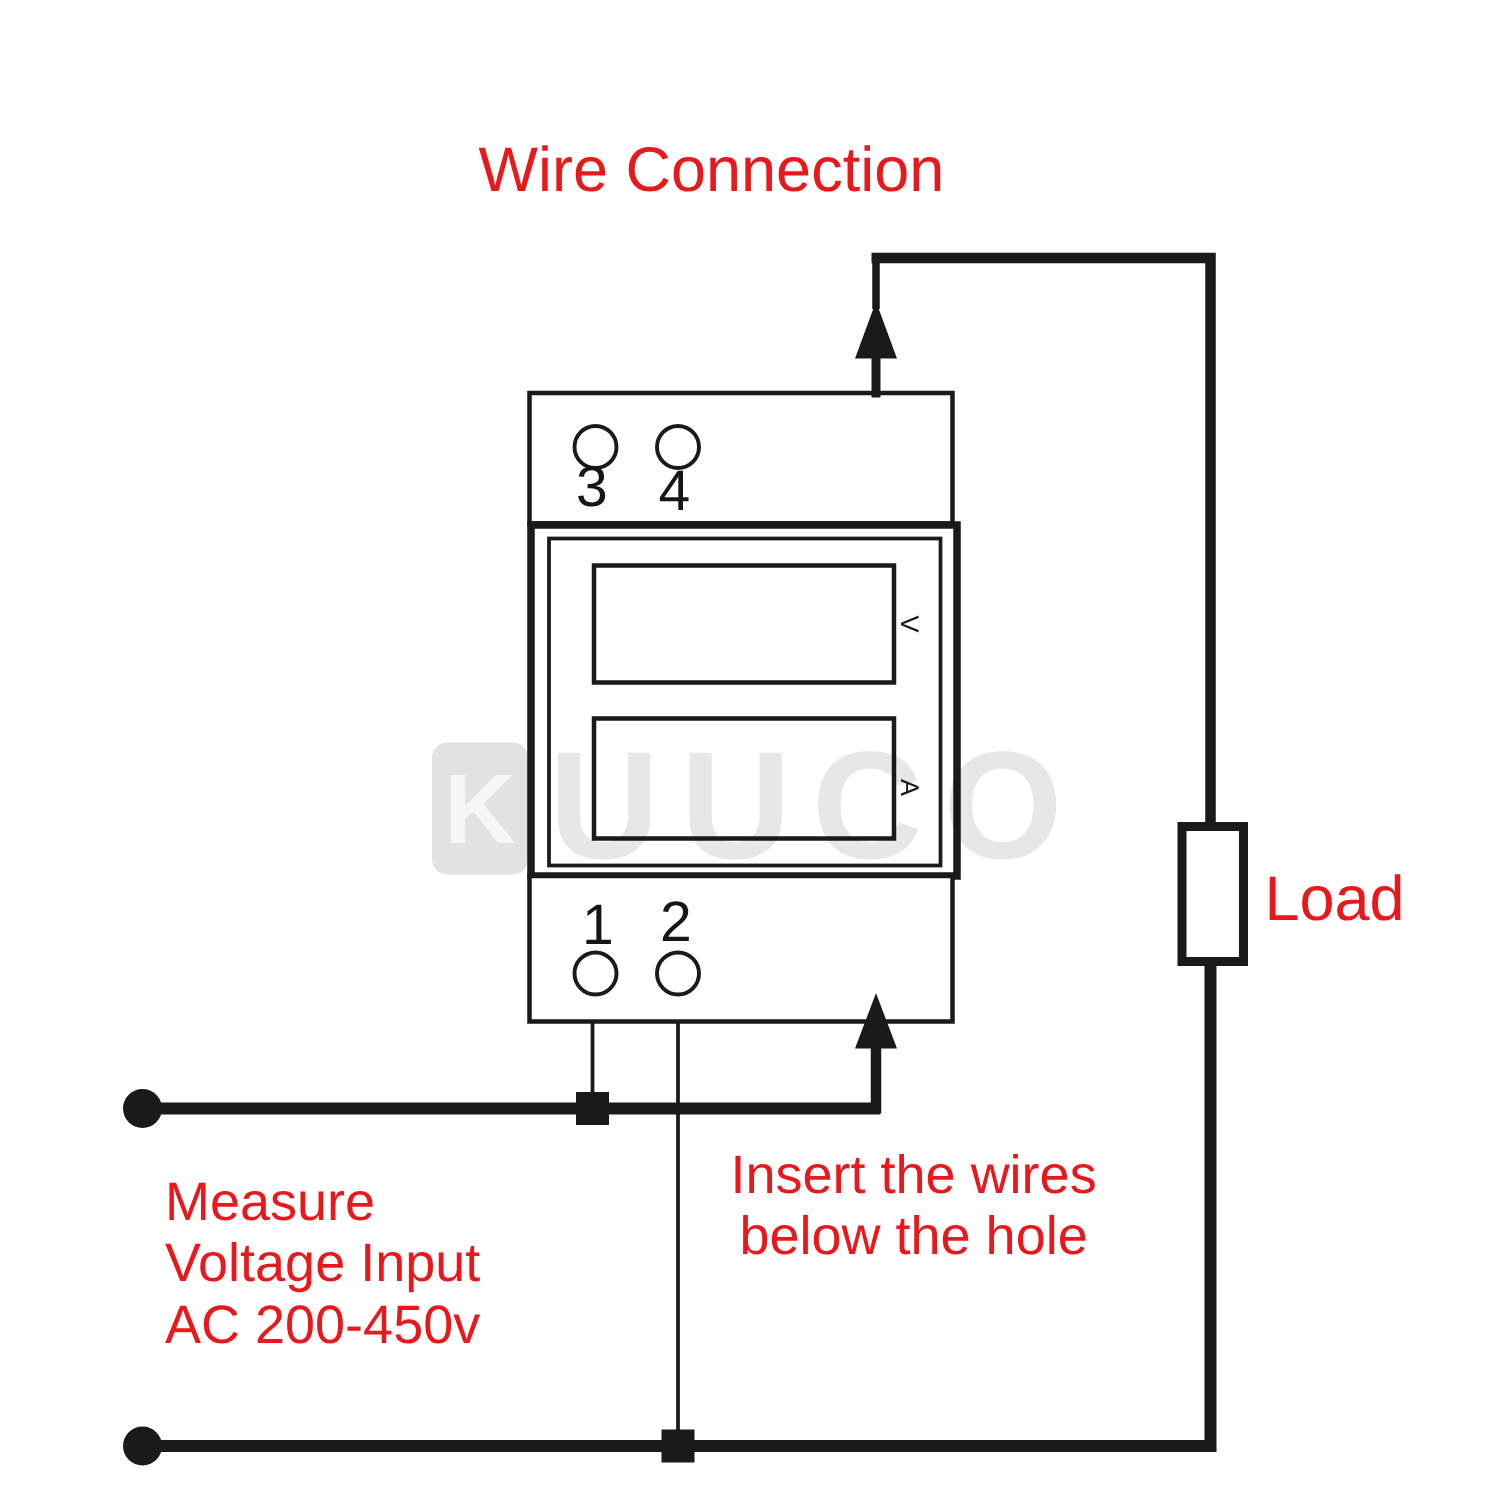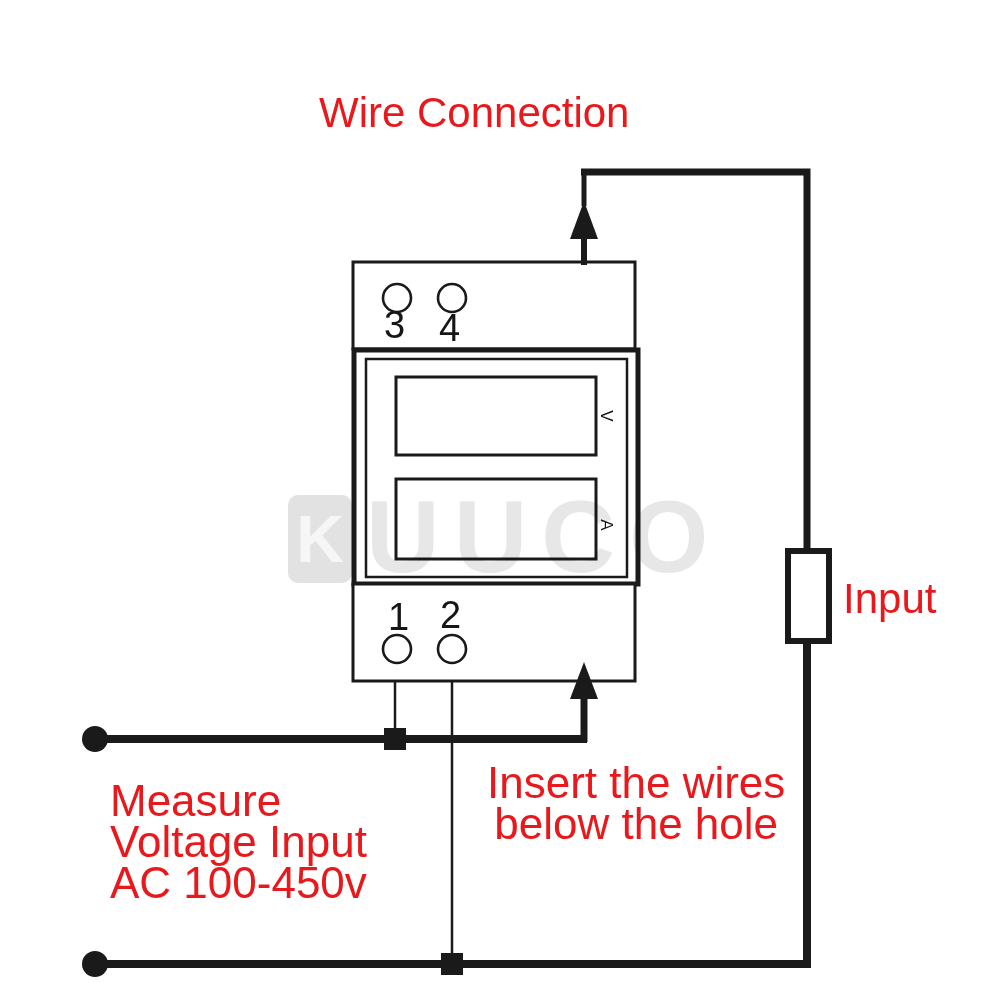--- a/index.html
+++ b/index.html
@@ -5,21 +5,21 @@
   html,body{margin:0;padding:0;background:#ffffff;}
   #canvas{
     position:relative;width:999px;height:999px;background:#ffffff;overflow:hidden;
     font-family:Liberation Sans, sans-serif;
     margin-top:36px;
   }
   .abs{position:absolute;}
   .red{color:#e8191c;}
   #title{left:319px;top:54px;font-size:42px;line-height:1.1;z-index:4;}
   #load-label{left:843px;top:540px;font-size:42px;line-height:1.1;z-index:4;}
-  .note{font-size:44px;line-height:41px;z-index:4;}
+  .note{font-size:36px;line-height:41px;z-index:4;}
   #measure-note{left:110px;top:744px;}
   #insert-note{left:487px;top:726px;text-align:center;}
   .terminal-digit{font-size:38px;line-height:1;color:#161616;z-index:4;}
   .unit{font-size:17px;line-height:1;color:#161616;transform:rotate(90deg);z-index:4;letter-spacing:1px;}
   #diagram-svg{left:0;top:0;z-index:2;}
   
   #watermark{
     left:288px;top:455px;height:96px;display:flex;align-items:center;
     z-index:3;mix-blend-mode:multiply;pointer-events:none;
   }
@@ -81,25 +81,25 @@
   </svg>
 
   <div class="abs terminal-digit" style="left:384px;top:270px;">3</div>
   <div class="abs terminal-digit" style="left:439px;top:273px;">4</div>
   <div class="abs terminal-digit" style="left:388px;top:562px;">1</div>
   <div class="abs terminal-digit" style="left:440px;top:560px;">2</div>
 
   <div class="abs unit" style="left:600px;top:372px;">V</div>
   <div class="abs unit" style="left:600px;top:481px;">A</div>
 
-  <div class="abs red" id="load-label">Input</div>
+  <div class="abs red" id="load-label">Load</div>
 
   <div class="abs red note" id="measure-note">
     <div>Measure</div>
     <div>Voltage Input</div>
-    <div>AC 100-450v</div>
+    <div>AC 200-450v</div>
   </div>
   <div class="abs red note" id="insert-note">
     <div>Insert the wires</div>
     <div>below the hole</div>
   </div>
 
 </div>
 
 </body></html>

